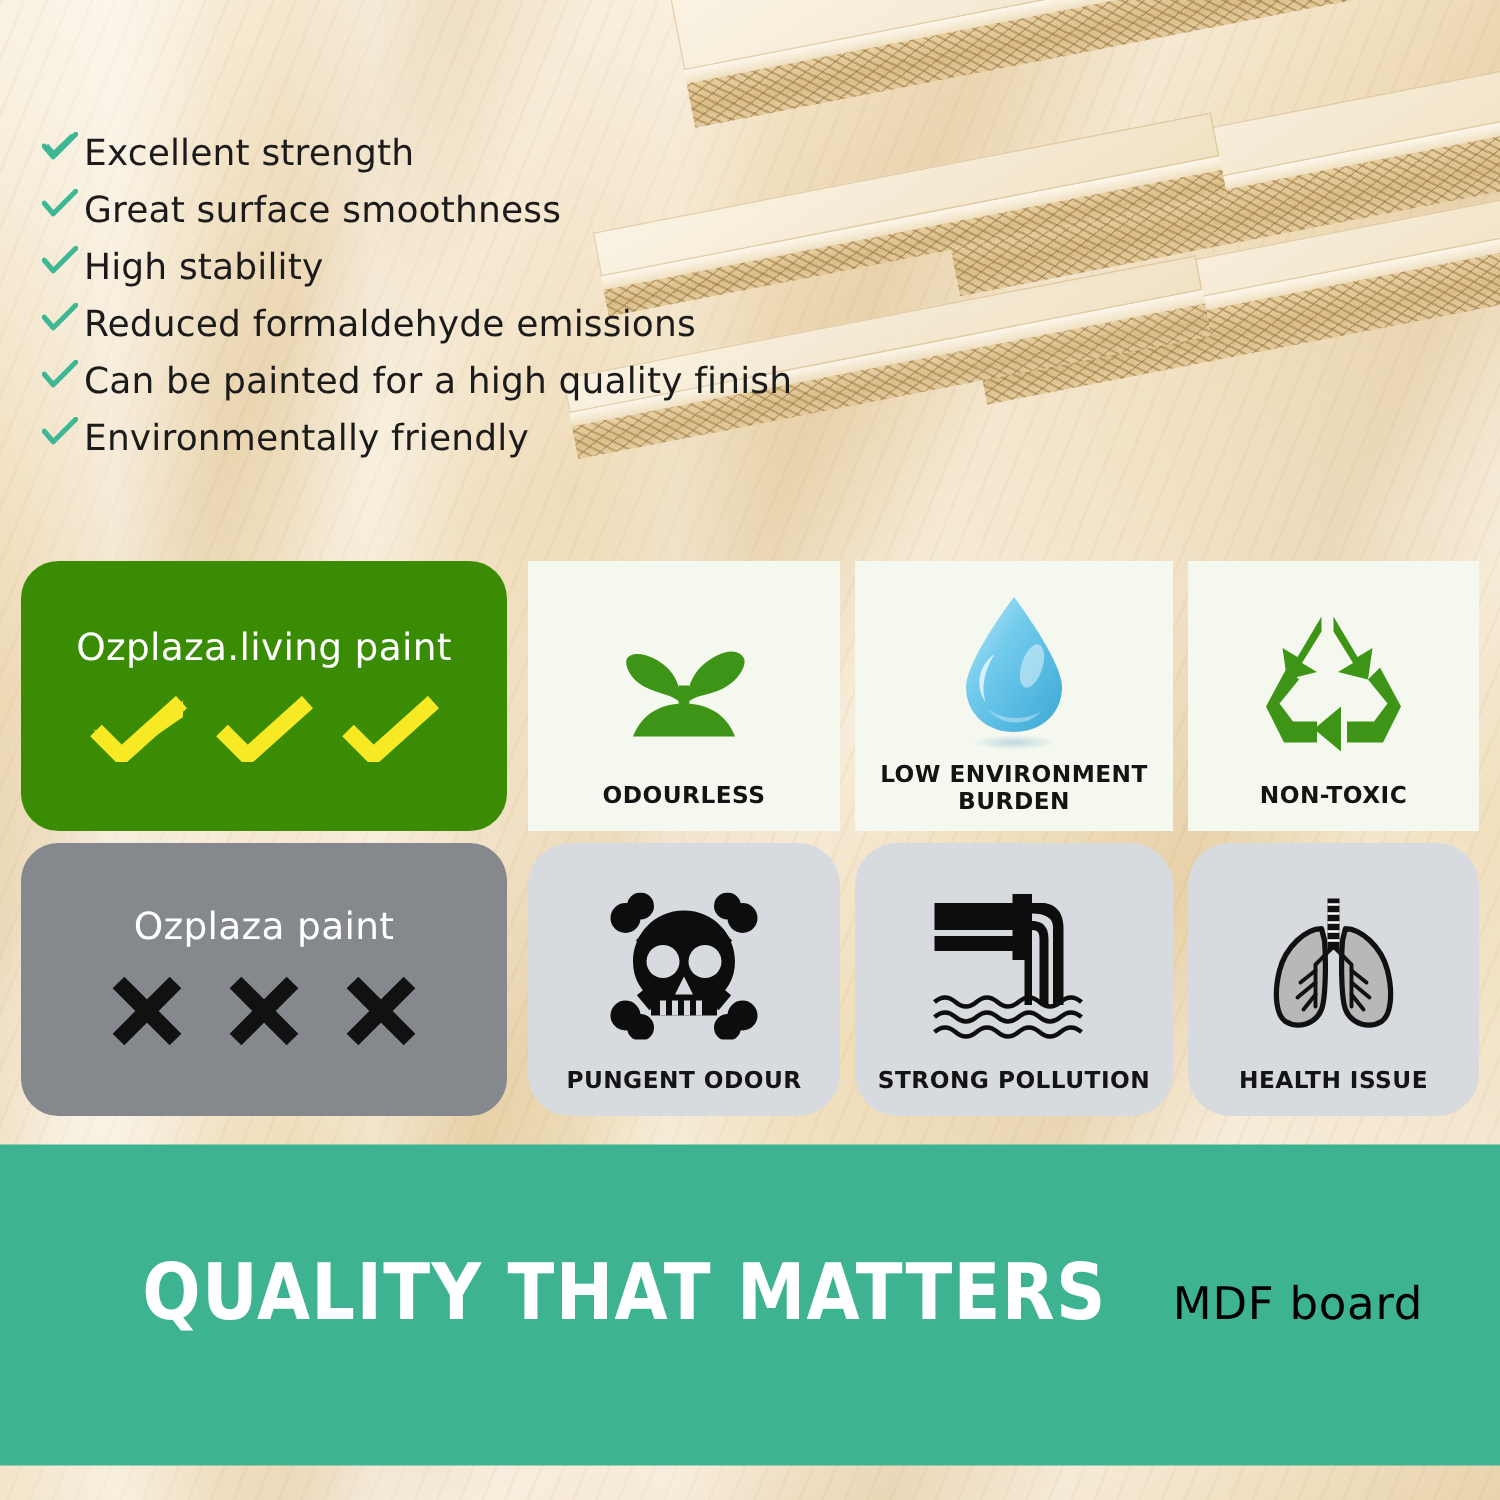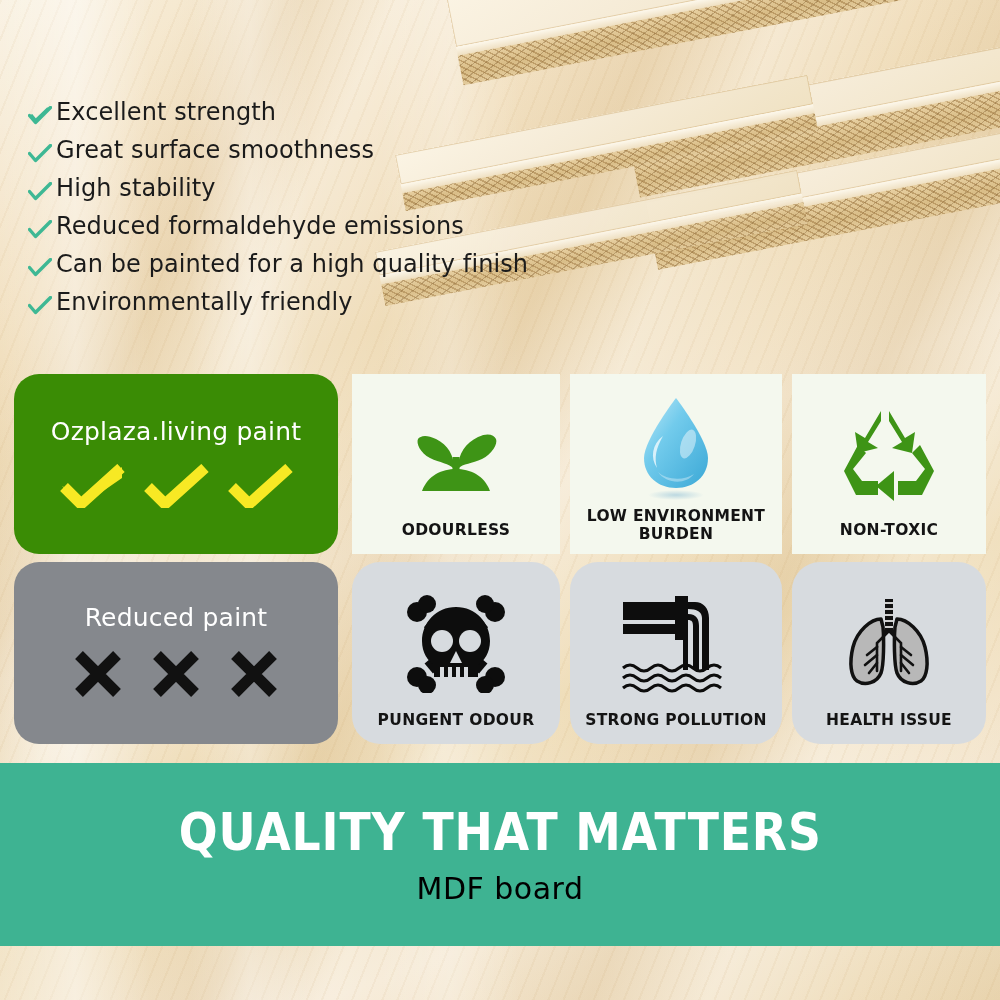--- a/index.html
+++ b/index.html
@@ -54,21 +54,21 @@
       repeating-linear-gradient(-28deg, rgba(120,85,40,.35) 0px, rgba(120,85,40,.35) 1px, rgba(255,255,255,0) 1px, rgba(255,255,255,0) 7px),
       linear-gradient(180deg,#e7cfa0,#d9bd87 55%,#e3cb9c);
   }
   .board .lip{
     position:absolute;left:0;right:0;height:9px;
     background:linear-gradient(180deg,#fdf8ec,#efe0c2);
   }
 
   
   .bullets{position:absolute;left:28px;top:88px;width:560px;}
-  .bullet{display:flex;align-items:flex-end;height:38px;}
+  .bullet{display:flex;align-items:flex-start;height:38px;}
   .bullet .tick{width:28px;flex:0 0 28px;display:flex;align-items:center;}
   .bullet .tick svg{display:block;}
   .bullet .txt{
     font-size:24px;color:#1b1b1b;font-weight:400;letter-spacing:.1px;
     font-family:"DejaVu Sans", sans-serif;
     white-space:nowrap;
   }
 
   
   .grid{position:absolute;left:14px;top:374px;width:972px;height:378px;}
@@ -111,23 +111,23 @@
     line-height:1.15;padding:0 6px 14px;box-sizing:border-box;
   }
   .card .clabel.two-line{padding-bottom:10px;}
 
   .col1{left:338px;width:208px;}
   .col2{left:556px;width:212px;}
   .col3{left:778px;width:194px;}
 
   
   .footer{
-    position:absolute;left:0;top:763px;width:1000px;height:183px;
+    position:absolute;left:0;top:763px;width:1000px;height:214px;
     background:#3eb392;
-    display:flex;flex-direction:column;align-items:center;justify-content:center;
+    display:flex;align-items:center;justify-content:center;
   }
   .footer .headline{
     color:#ffffff;font-weight:700;font-size:52px;letter-spacing:1px;
     transform:scaleX(.88);
     font-family:"DejaVu Sans", sans-serif;
     margin-bottom:16px;line-height:1;
   }
   .footer .subline{
     color:#000000;font-weight:400;font-size:30px;letter-spacing:.5px;
     font-family:"DejaVu Sans", sans-serif;line-height:1;
@@ -254,21 +254,21 @@
         </span>
         <span>
           <svg width="66" height="44" viewBox="0 0 66 44" aria-hidden="true">
             <path d="M5 23 L22 40 L62 4" fill="none" stroke="#f7e924" stroke-width="11" stroke-linecap="butt" stroke-linejoin="miter"></path>
           </svg>
         </span>
       </div>
     </div>
 
     <div class="panel normal-panel">
-      <div class="ptitle">Reduced paint</div>
+      <div class="ptitle">Ozplaza paint</div>
       <div class="marks" style="gap:26px;">
         <span>
           <svg width="52" height="52" viewBox="0 0 52 52" aria-hidden="true">
             <path d="M7 7 L45 45 M45 7 L7 45" stroke="#111111" stroke-width="11" stroke-linecap="butt"></path>
           </svg>
         </span>
         <span>
           <svg width="52" height="52" viewBox="0 0 52 52" aria-hidden="true">
             <path d="M7 7 L45 45 M45 7 L7 45" stroke="#111111" stroke-width="11" stroke-linecap="butt"></path>
           </svg>

